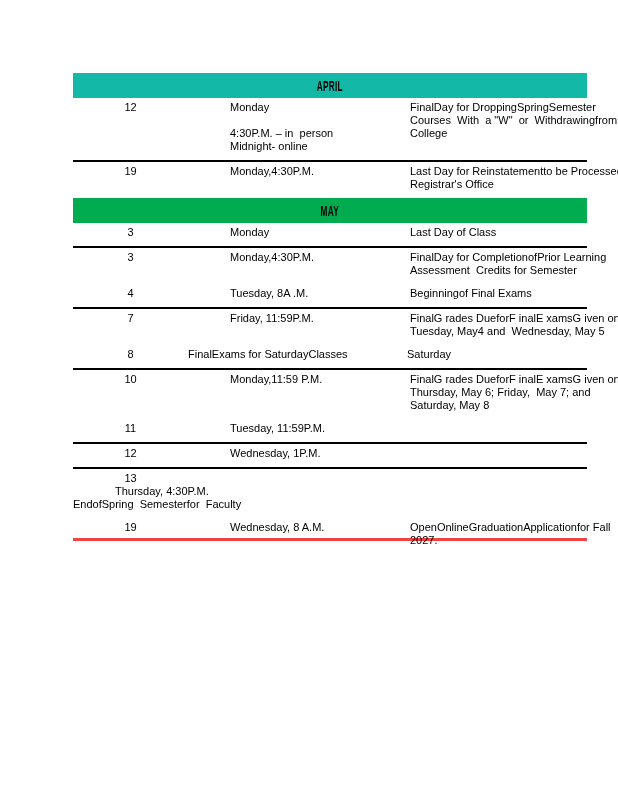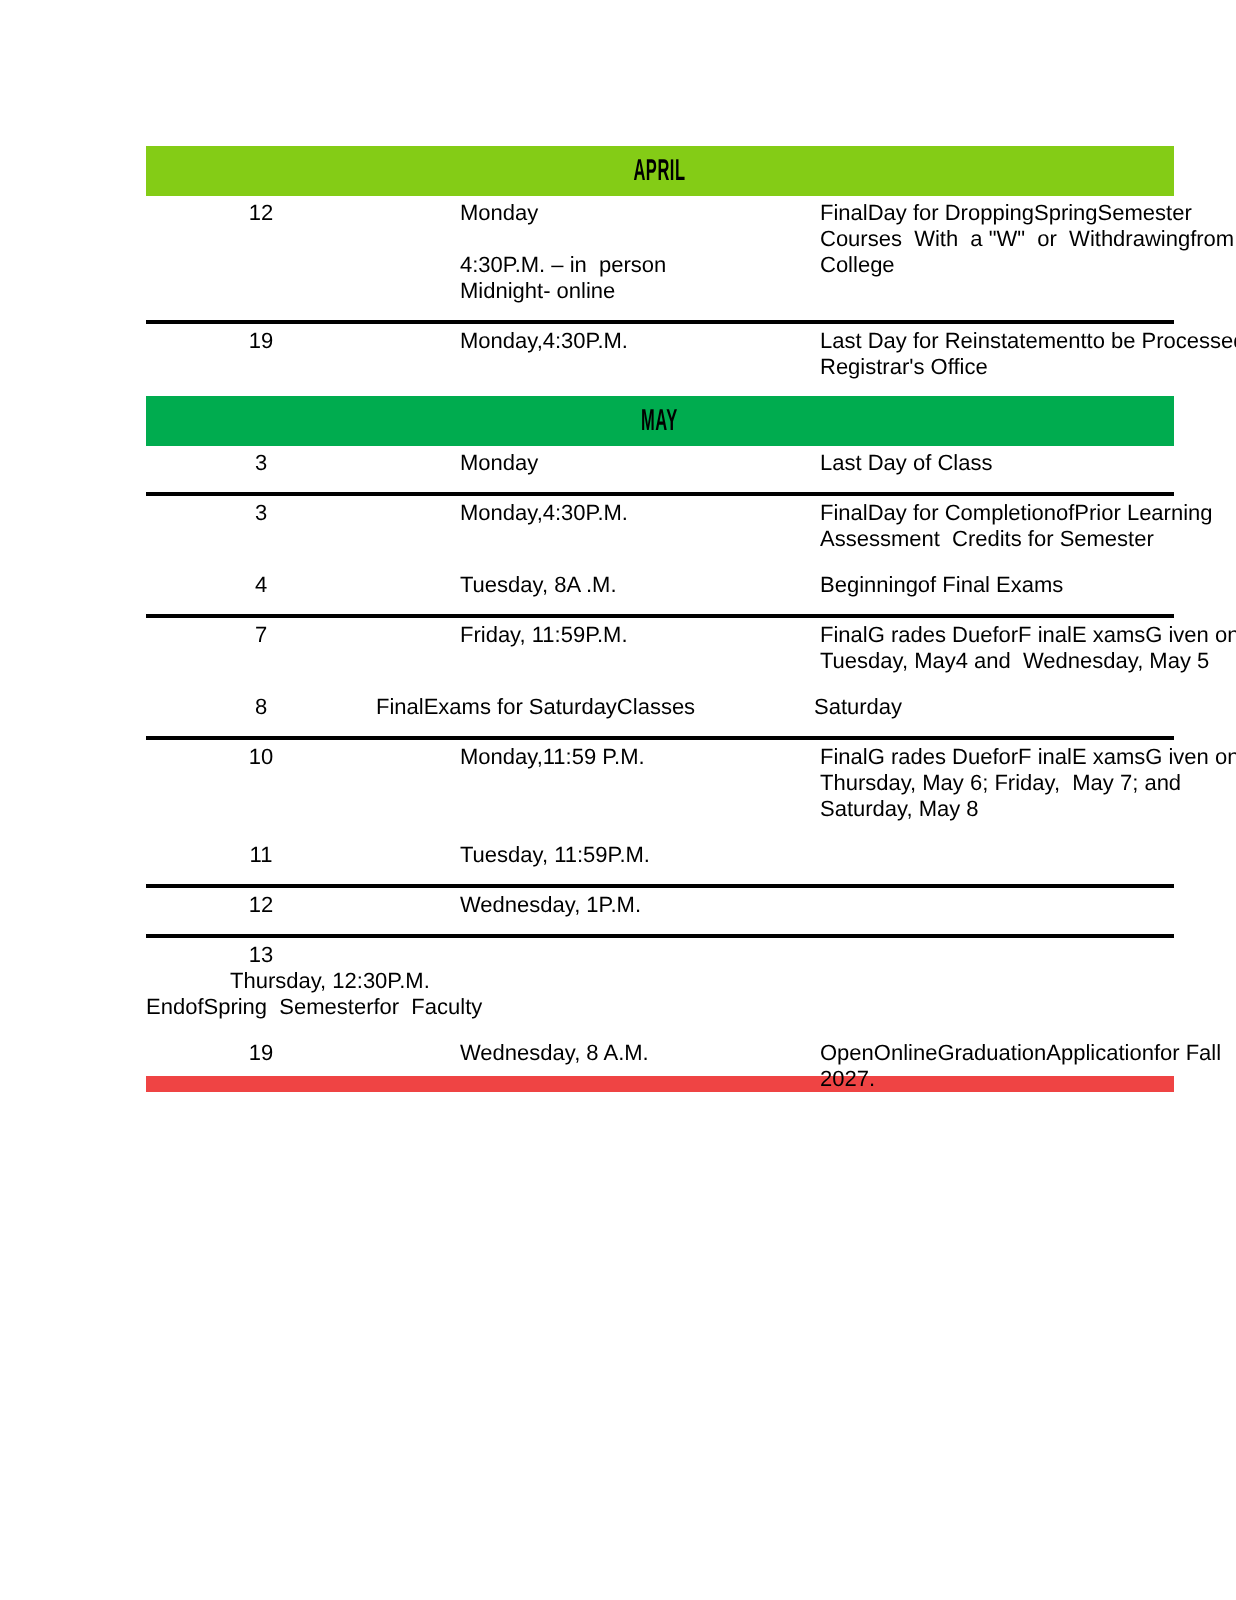--- a/index.html
+++ b/index.html
@@ -67,36 +67,36 @@
     flex: 1 1 auto;
     min-width: 0;
   }
   .desc-seg { white-space: pre; }
   .desc-seg.cond {
     font-size: 9px;
     word-spacing: 5px;
   }
   
   .cal-section:last-of-type {
-    border-bottom: 8px solid #ef4444;
+    border-bottom: 3px solid #ef4444;
   }
   .cal-section:last-of-type .rows .row:last-child {
     max-height: 17px;
     padding-bottom: 0;
   }
   .cal-section:last-of-type .rows .row:last-child .col {
     overflow: visible;
   }
 </style>
 </head>
 <body style="background: rgb(255, 255, 255); color: rgb(0, 0, 0);">
 
 <div class="doc" id="doc">
     <section class="cal-section">
-    <div class="section-header" style="background: #84cc16;">
+    <div class="section-header" style="background: #14b8a6;">
       <span class="section-title">APRIL</span>
     </div>
     <div class="rows">
         <div class="row">
     <div class="col date">12</div>
     <div class="col day">Monday
 
 4:30P.M. – in  person
 Midnight- online</div>
     <div class="col desc"><span class="desc-seg">FinalDay for DroppingSpringSemester
@@ -153,21 +153,21 @@
         <div class="row">
     <div class="col date">11</div>
     <div class="col day">Tuesday, 11:59P.M.</div>
   </div>
         <div class="row sep" style="border-top-color: rgb(0, 0, 0);">
     <div class="col date">12</div>
     <div class="col day">Wednesday, 1P.M.</div>
   </div>
         <div class="row sep" style="border-top-color: rgb(0, 0, 0); flex-direction: column;">
     <div class="col date">13</div>
-    <div class="col day">Thursday, 12:30P.M.</div>
+    <div class="col day">Thursday, 4:30P.M.</div>
     <div class="col desc"><span class="desc-seg">EndofSpring  Semesterfor  Faculty</span></div>
   </div>
         <div class="row">
     <div class="col date">19</div>
     <div class="col day">Wednesday, 8 A.M.</div>
     <div class="col desc"><span class="desc-seg">OpenOnlineGraduationApplicationfor Fall
 2027.</span></div>
   </div>
       </div>
   </section>

